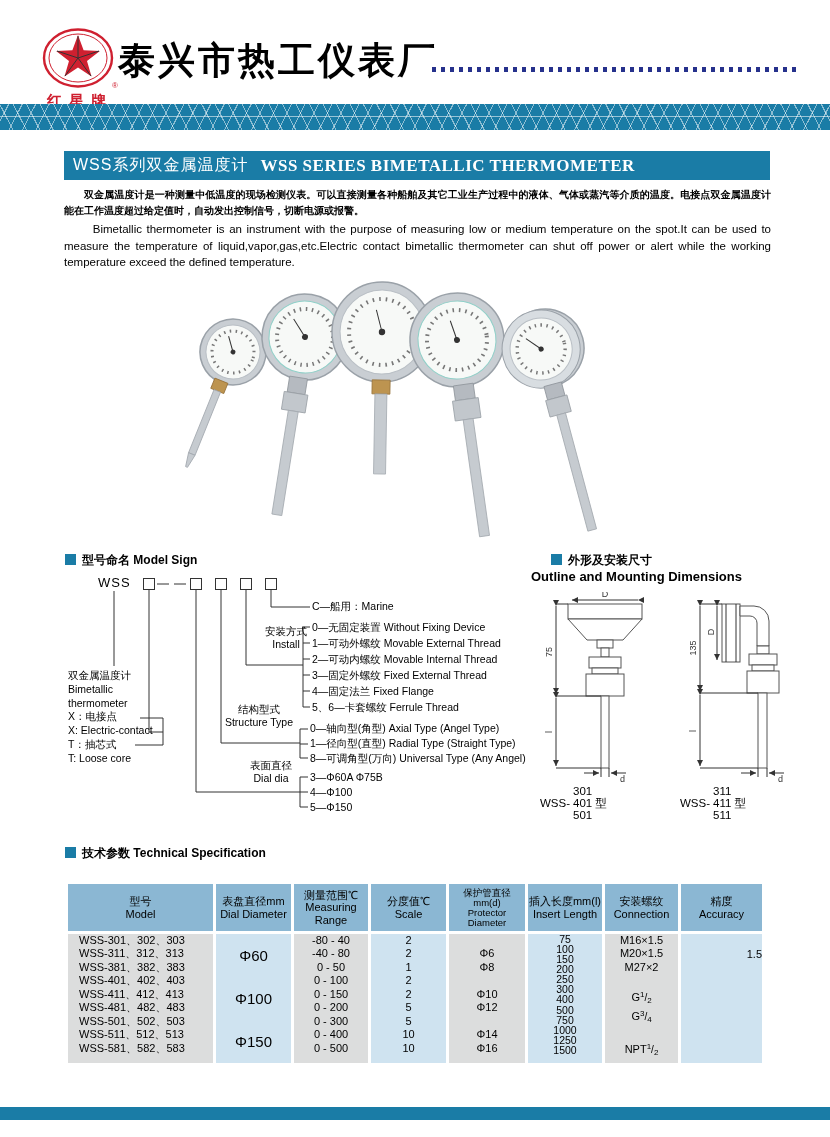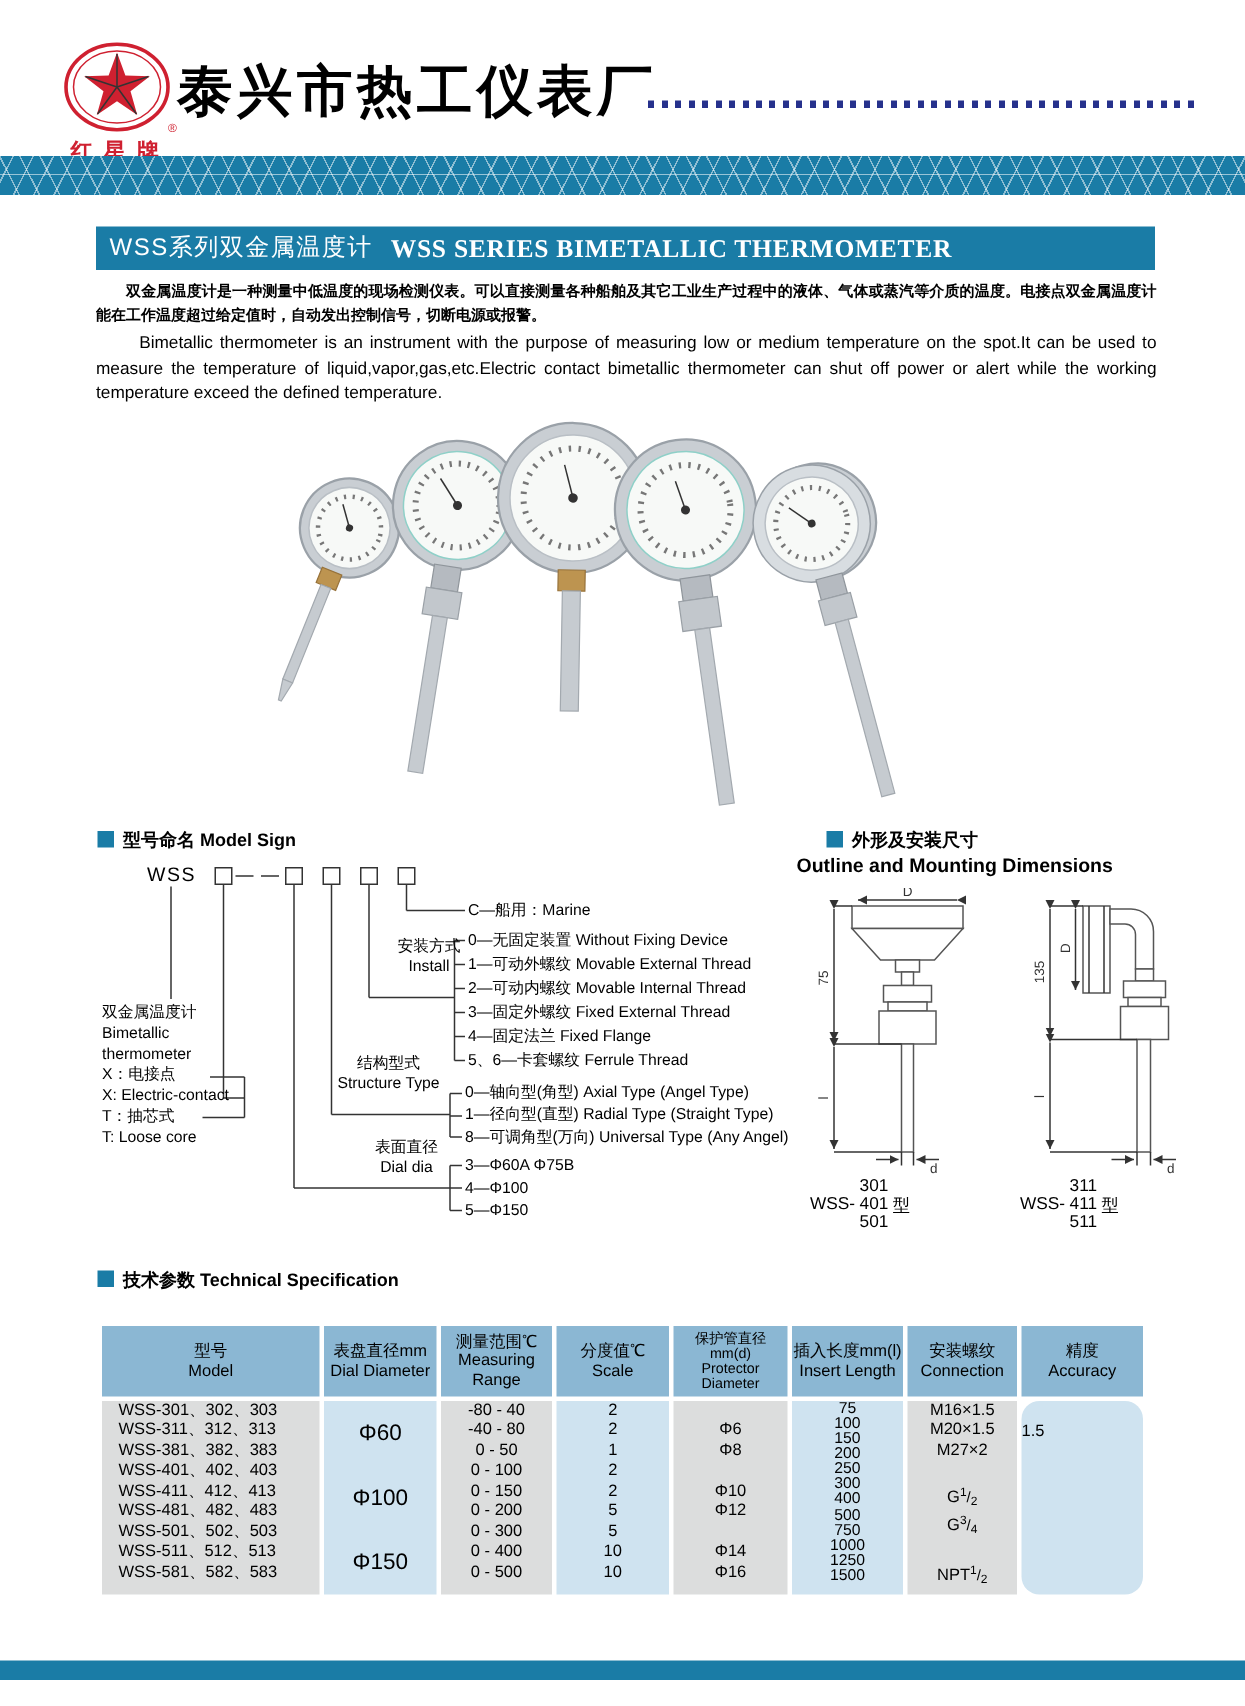--- a/index.html
+++ b/index.html
@@ -61,21 +61,21 @@
   .hcell.small{font-size:9.5px;line-height:10px;}
   .specbody{margin-top:3px;}
   .bcol{height:129px;overflow:hidden;}
   .cgray{background:#dcdddd;}
   .cblue{background:#cfe3f0;}
   .bcol .ln{line-height:13.44px;font-size:11px;text-align:center;white-space:nowrap;}
   .col-model .ln{text-align:left;padding-left:11px;}
   .col-insert .ln{line-height:10.08px;font-size:10.5px;}
   .zones{display:flex;flex-direction:column;}
   .zones .zone{flex:1;display:flex;align-items:center;justify-content:center;font-size:15px;}
-  .col-acc{padding-top:14px;box-sizing:border-box;text-align:left;font-size:11px;border-radius:12px;}
+  .col-acc{padding-top:14px;box-sizing:border-box;text-align:right;font-size:11px;}
   sup{font-size:8px;vertical-align:4px;} sub{font-size:8px;vertical-align:-2px;}
   .fs{font-size:10px;}
 
   .botbar{position:absolute;left:0;top:1107px;width:830px;height:13px;background:#1a7ca6;}
 
   line,path.ln2,polyline{stroke:#333;stroke-width:1;fill:none;}
   .draw{stroke:#555;stroke-width:1;fill:#fff;}
 </style>
 </head>
 <body>

